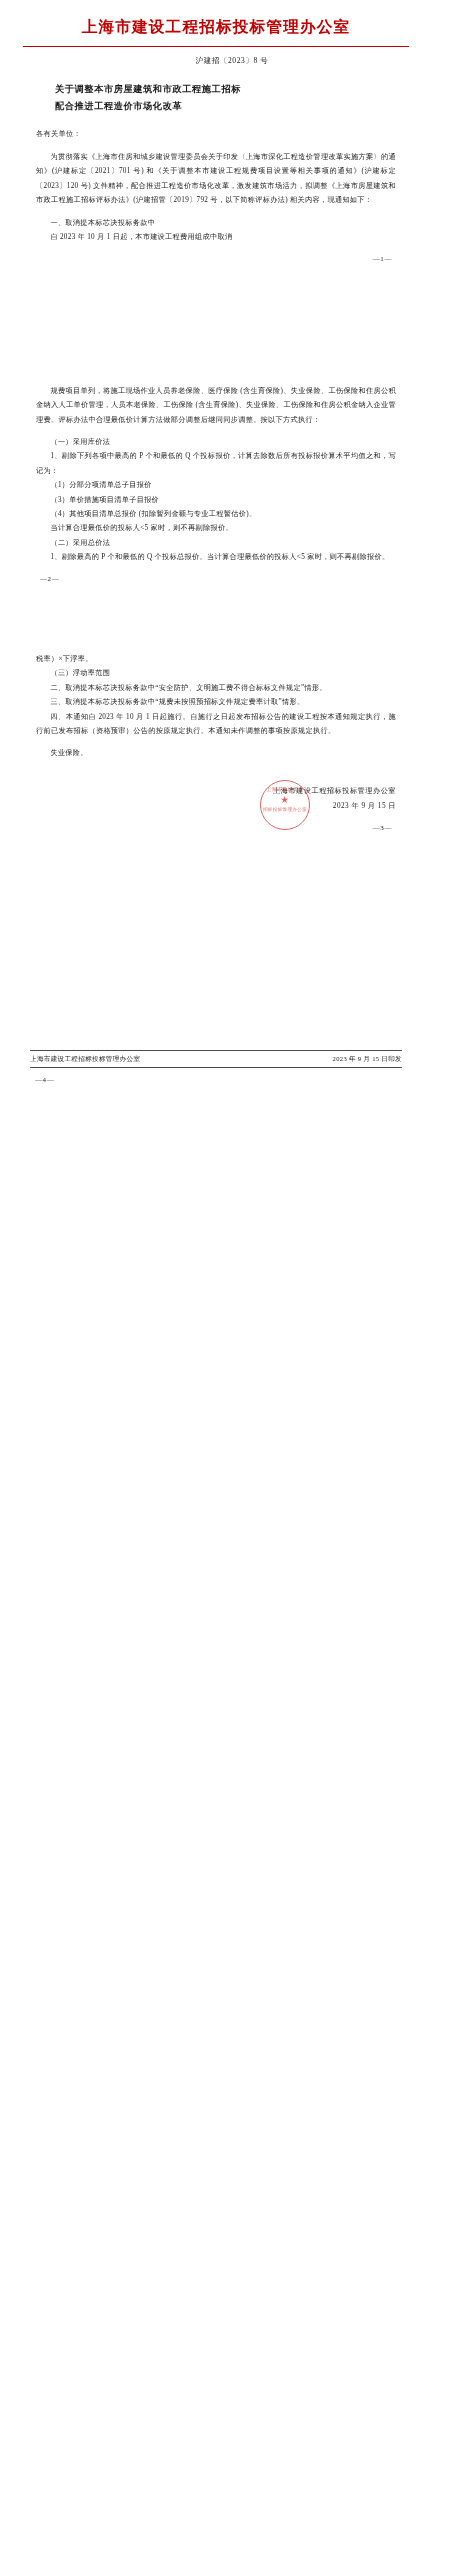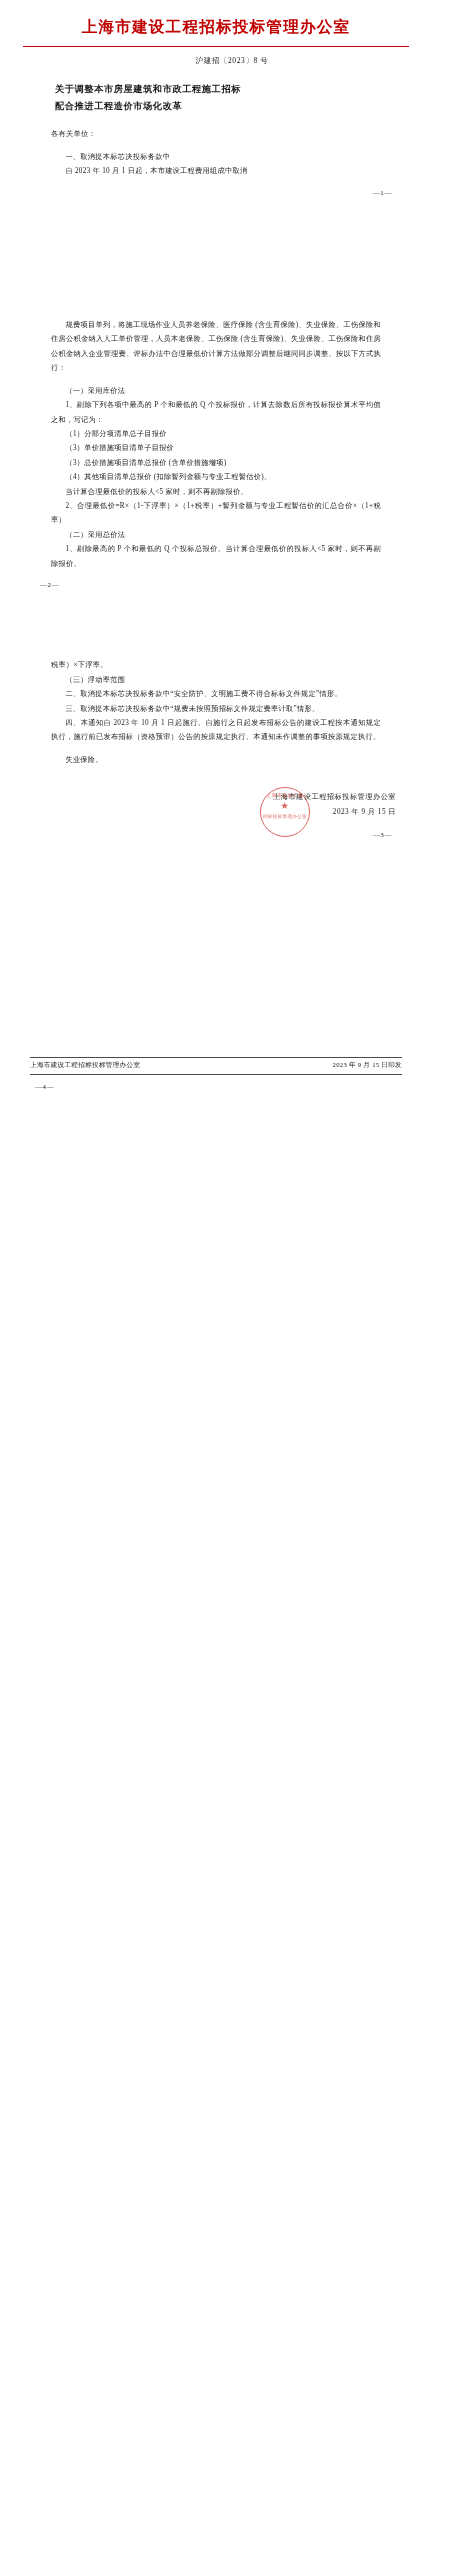--- a/index.html
+++ b/index.html
@@ -47,21 +47,21 @@
   .doc-title {
     text-align: left;
     font-weight: bold;
     font-size: 9.2px;
     line-height: 1.85;
     margin: 15px 55px 0 55px;
     letter-spacing: 0.6px;
   }
   
   .body-block {
-    margin: 0 51px;
+    margin: 0 36px;
     font-size: 7.2px;
     line-height: 2.0;
     text-align: justify;
     letter-spacing: 0.3px;
   }
   .body-block p {
     margin: 0;
     text-indent: 2em;
   }
   .salutation {
@@ -164,39 +164,38 @@
   <div class="red-rule"></div>
   <div class="doc-number">沪建招〔2023〕8 号</div>
 
   <div class="doc-title">
     <div>关于调整本市房屋建筑和市政工程施工招标</div>
     <div>配合推进工程造价市场化改革</div>
   </div>
 
   <div class="body-block">
     <p class="salutation">各有关单位：</p>
+    <p class="gap-top">为贯彻落实《上海市住房和城乡建设管理委员会关于印发〈上海市深化工程造价管理改革实施方案〉的通知》(沪建标定〔2021〕701 号) 和《关于调整本市建设工程规费项目设置等相关事项的通知》(沪建标定〔2023〕120 号) 文件精神，配合推进工程造价市场化改革，激发建筑市场活力，拟调整《上海市房屋建筑和市政工程施工招标评标办法》(沪建招管〔2019〕792 号，以下简称评标办法) 相关内容，现通知如下：</p>
     <p class="gap-top">一、取消提本标芯决投标务款中</p>
     <p>自 2023 年 10 月 1 日起，本市建设工程费用组成中取消</p>
   </div>
 
   <div class="page-num">—1—</div>
 
   <div class="spacer-xl"></div>
 
   <div class="body-block">
     <p>规费项目单列，将施工现场作业人员养老保险、医疗保险 (含生育保险)、失业保险、工伤保险和住房公积金纳入人工单价管理，人员本老保险、工伤保险 (含生育保险)、失业保险、工伤保险和住房公积金纳入企业管理费。评标办法中合理最低价计算方法做部分调整后继同同步调整。按以下方式执行：</p>
 
     <p class="gap-top">（一）采用库价法</p>
     <p>1、剔除下列各项中最高的 P 个和最低的 Q 个投标报价，计算去除数后所有投标报价算术平均值之和，写记为：</p>
     <p>（1）分部分项清单总子目报价</p>
     <p>（3）单价措施项目清单子目报价</p>
-    <p>（3）总价措施项目清单总报价 (含单价措施增项)</p>
     <p>（4）其他项目清单总报价 (扣除暂列金额与专业工程暂估价)。</p>
     <p>当计算合理最低价的投标人&lt;5 家时，则不再剔除报价。</p>
-    <p>2、合理最低价=R×（1-下浮率）×（1+税率）+暂列金额与专业工程暂估价的汇总合价×（1+税率）</p>
 
     <p>（二）采用总价法</p>
     <p>1、剔除最高的 P 个和最低的 Q 个投标总报价。当计算合理最低价的投标人&lt;5 家时，则不再剔除报价。</p>
   </div>
 
   <div class="page-num left">—2—</div>
 
   <div class="spacer-lg"></div>
 
   <div class="body-block">

